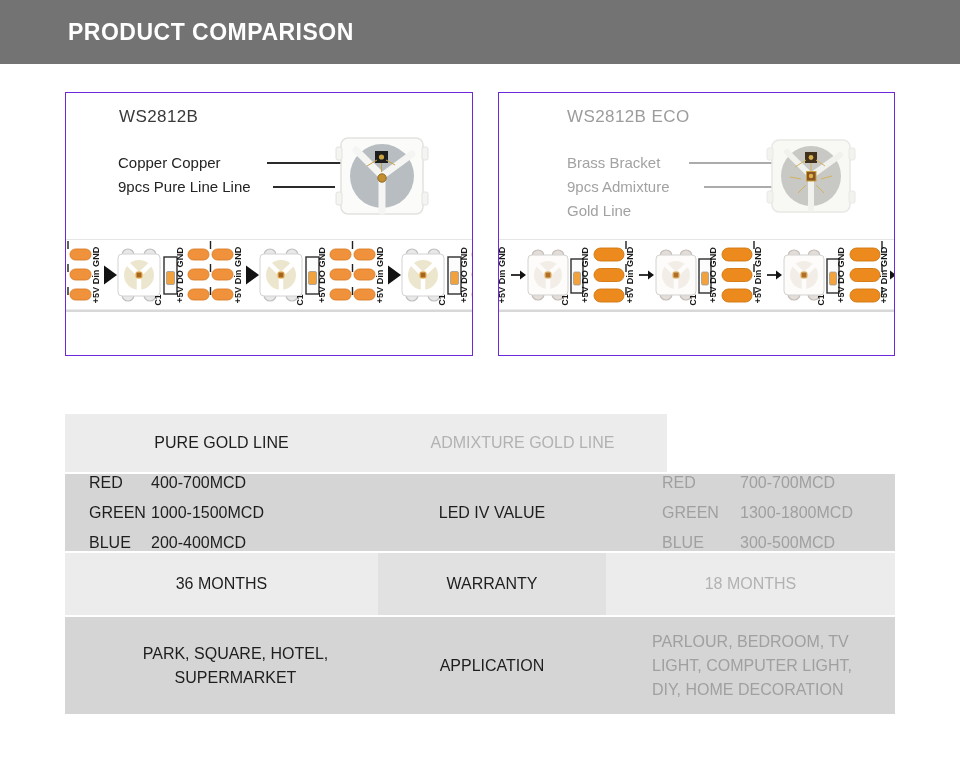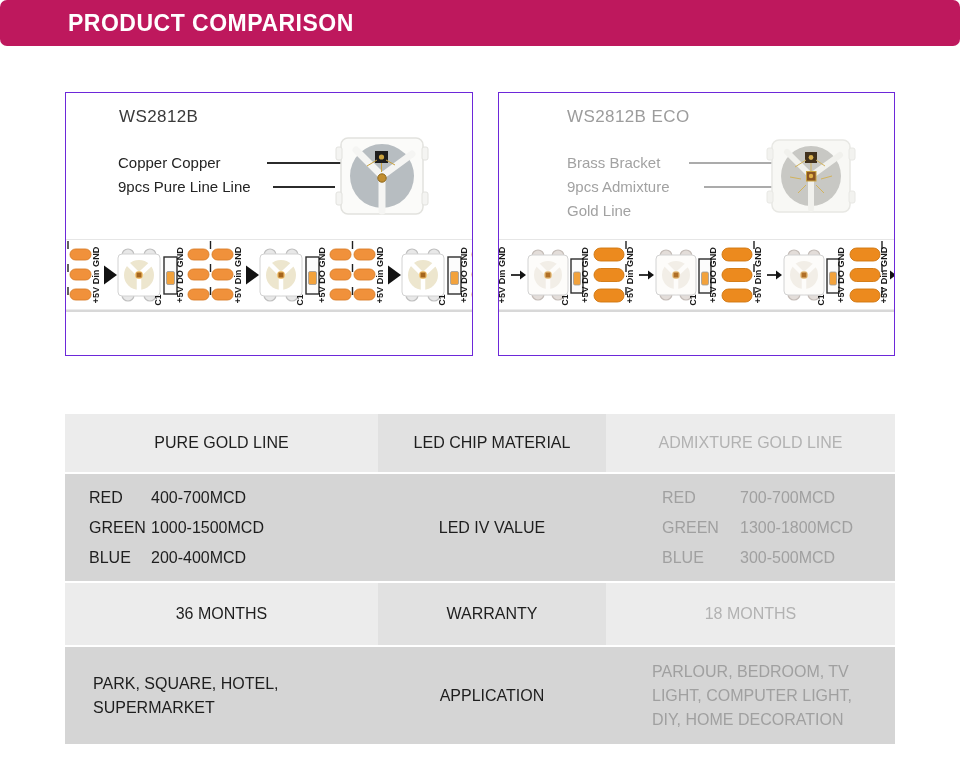--- a/index.html
+++ b/index.html
@@ -1,20 +1,20 @@
 <!DOCTYPE html>
 <html><head>
 <meta charset="utf-8">
 <style>
   html,body{margin:0;padding:0;background:#ffffff;}
   .page{position:relative;width:960px;height:764px;background:#ffffff;overflow:hidden;
         font-family:"Liberation Sans","DejaVu Sans",sans-serif;}
   
-  .titlebar{position:absolute;left:0;top:0;width:960px;height:46px;background:#be185d;
-            display:flex;align-items:center;border-radius:7px;}
+  .titlebar{position:absolute;left:0;top:0;width:960px;height:64px;background:#737373;
+            display:flex;align-items:center;}
   .titlebar span{color:#ffffff;font-size:23px;font-weight:bold;letter-spacing:.5px;padding-left:68px;}
   
   .panel{position:absolute;top:92px;height:264px;border:1px solid #6d28d9;background:#ffffff;box-sizing:border-box;}
   .panel-a{left:65px;width:408px;}
   .panel-b{left:498px;width:397px;}
   .panel-title{position:absolute;top:14px;font-size:17px;letter-spacing:.4px;white-space:nowrap;}
   .t-dark{color:#3A3A3A;}
   .t-muted{color:#9C9C9C;}
   .callout{position:absolute;font-size:15px;white-space:nowrap;line-height:18px;}
   .c-dark{color:#242424;}
@@ -36,21 +36,21 @@
   .center{align-items:center;justify-content:center;text-align:center;}
   .vcol{flex-direction:column;justify-content:center;}
   .mutetxt{color:#A0A0A0;}
   .mutetxt-light{color:#B2B2B2;}
   .spec{display:flex;line-height:18px;margin:6px 0;}
   .spec-l .spec-k{width:62px;}
   .spec-r .spec-k{width:78px;}
   .pad-l{padding-left:24px;}
   .pad-r{padding-left:56px;}
   .lines{line-height:24px;}
-  .pad-app-l{padding-left:28px;}
+  .pad-app-l{padding-left:28px;align-items:center;}
   .pad-app-r{padding-left:46px;}
 </style>
 </head>
 <body>
 
 <div class="page">
 
   <header class="titlebar">
     <span>PRODUCT COMPARISON</span>
   </header>
@@ -255,25 +255,24 @@
           <text transform="translate(388 36) rotate(-90)" text-anchor="middle" font-size="9.2" font-weight="bold" fill="#171717" font-family="&quot;Liberation Sans&quot;,&quot;DejaVu Sans&quot;,sans-serif">+5V Din GND</text>
           <polygon points="391,31.5 397,36 391,40.5" fill="#121212"></polygon>
         </g>
       </svg>
   </section>
 
   <section class="ctable">
 
     <div class="trow" style="height:58px">
       <div class="cell w1 bg-light center">PURE GOLD LINE</div>
-      <div class="cell w2 bg-mid center">LED CHIP MATERIAL</div>
       <div class="cell w3 bg-light center mutetxt-light">ADMIXTURE GOLD LINE</div>
     </div>
 
-    <div class="trow" style="height:107px">
+    <div class="trow" style="height:77px">
       <div class="cell w1 bg-dark vcol spec-l pad-l">
         <div class="spec">
           <span class="spec-k">RED</span>
           <span class="spec-v">400-700MCD</span>
         </div>
         <div class="spec">
           <span class="spec-k">GREEN</span>
           <span class="spec-v">1000-1500MCD</span>
         </div>
         <div class="spec">

